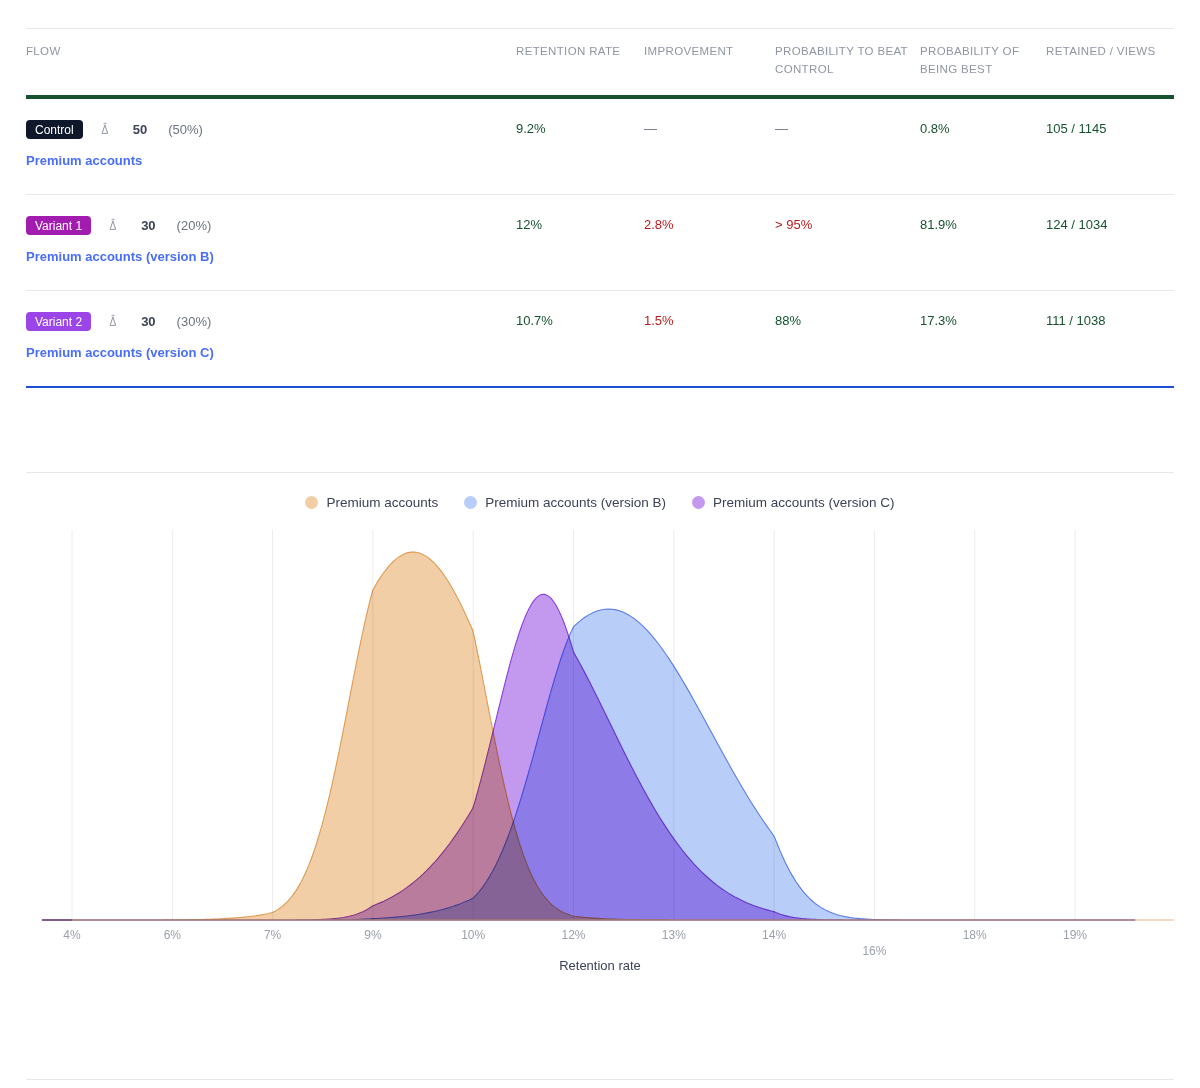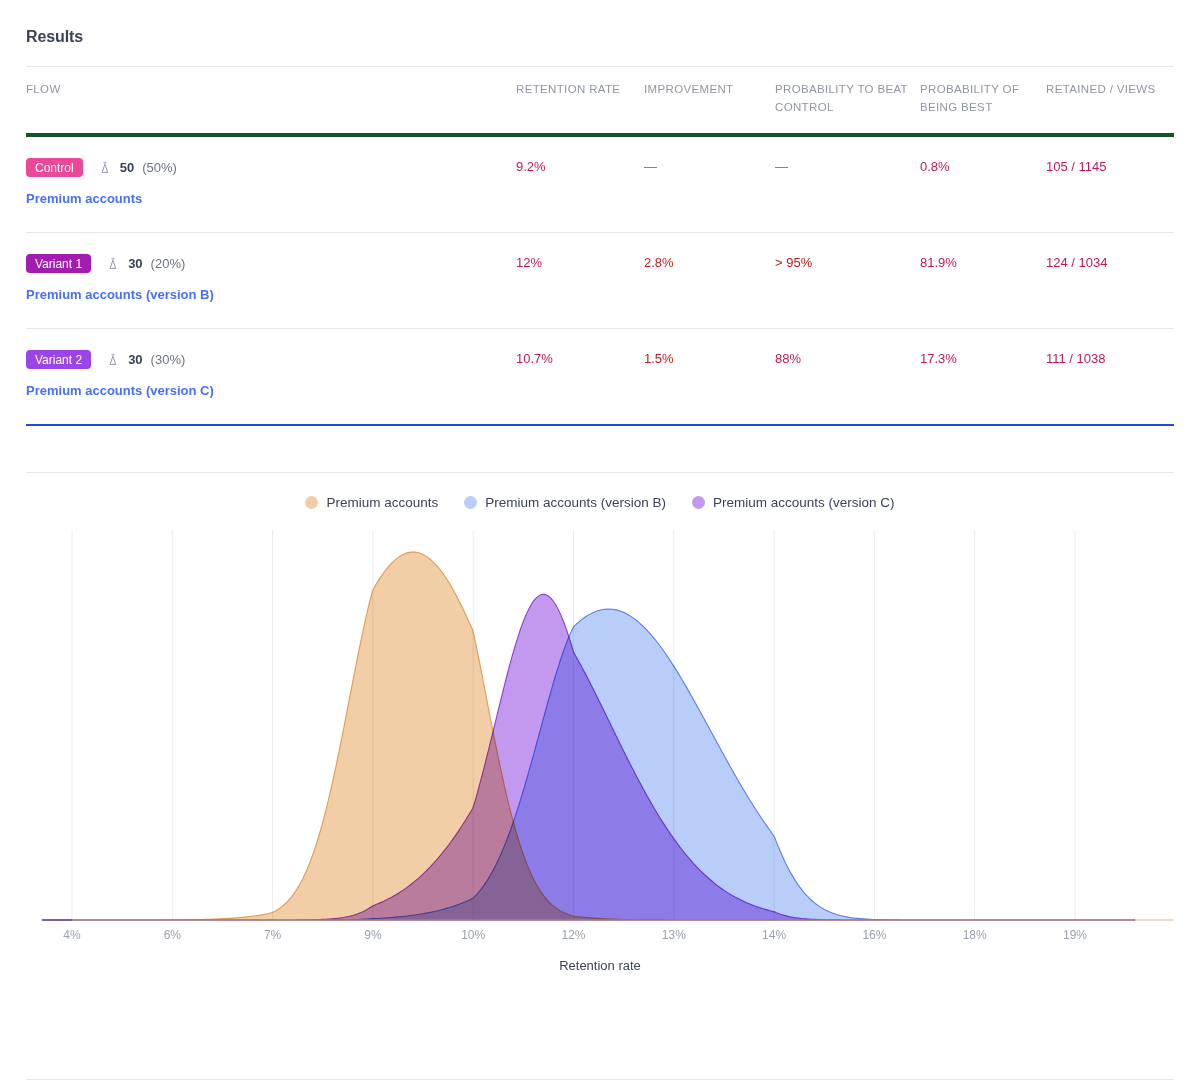--- a/index.html
+++ b/index.html
@@ -78,45 +78,45 @@
     justify-content: center;
     height: 19px;
     padding: 0 9px;
     border-radius: 4px;
     font-size: 12px;
     font-weight: 500;
     color: #ffffff;
     white-space: nowrap;
     line-height: 1;
   }
-  .badge.control { background: #ec4899; }
+  .badge.control { background: #0f172a; }
   .badge.v1      { background: #a21caf; }
   .badge.v2      { background: #9b44e8; }
 
   .weight-wrap {
     display: inline-flex;
-    align-items: center;
-    gap: 8px;
+    align-items: flex-start;
+    gap: 21px;
     margin-left: 6px;
     font-size: 13px;
   }
   .weight-icon { display: block; }
   .weight-num  { font-weight: bold; color: #3c4257; }
   .weight-pct  { color: #6b7280; }
 
   .flow-name {
     display: block;
     margin-top: 14px;
     font-size: 13px;
     font-weight: bold;
     color: #4a6ef5;
     text-decoration: none;
   }
 
-  .num        { font-size: 13px; color: #be185d; }
+  .num        { font-size: 13px; color: #14532d; }
   .num.green  { color: #b91c1c; }
   .num.dash   { color: #6b7280; }
 
   
   #dist-section {
     position: absolute;
     left: 26px;
     top: 472px;
     width: 1148px;
   }
@@ -177,21 +177,20 @@
     top: 1079px;
     width: 1148px;
     height: 1px;
     background: #e6e8eb;
   }
 </style>
 </head>
 <body>
 
 <div id="results-section">
-  <div class="section-title" id="results-title">Results</div>
 
   <table class="results">
     <thead>
       <tr>
         <th class="col-flow">FLOW</th>
         <th class="col-ret">RETENTION RATE</th>
         <th class="col-imp">IMPROVEMENT</th>
         <th class="col-ptbc">PROBABILITY TO BEAT CONTROL</th>
         <th class="col-pbb">PROBABILITY OF BEING BEST</th>
         <th class="col-rv">RETAINED / VIEWS</th>
@@ -304,21 +303,21 @@
     </svg>
     <div id="tick-labels">
         <div class="tick-label" style="left: 46px; top: 398px;">4%</div>
         <div class="tick-label" style="left: 146.3px; top: 398px;">6%</div>
         <div class="tick-label" style="left: 246.6px; top: 398px;">7%</div>
         <div class="tick-label" style="left: 346.9px; top: 398px;">9%</div>
         <div class="tick-label" style="left: 447.2px; top: 398px;">10%</div>
         <div class="tick-label" style="left: 547.5px; top: 398px;">12%</div>
         <div class="tick-label" style="left: 647.8px; top: 398px;">13%</div>
         <div class="tick-label" style="left: 748.1px; top: 398px;">14%</div>
-        <div class="tick-label" style="left: 848.4px; top: 398px;">16%</div>
+        <div class="tick-label" style="left: 848.4px; top: 414px;">16%</div>
         <div class="tick-label" style="left: 948.7px; top: 398px;">18%</div>
         <div class="tick-label" style="left: 1049px; top: 398px;">19%</div>
       </div>
     <div id="x-axis-title" style="top: 428px;">Retention rate</div>
   </div>
 </div>
 
 <div id="bottom-divider"></div>
 
 </body></html>

